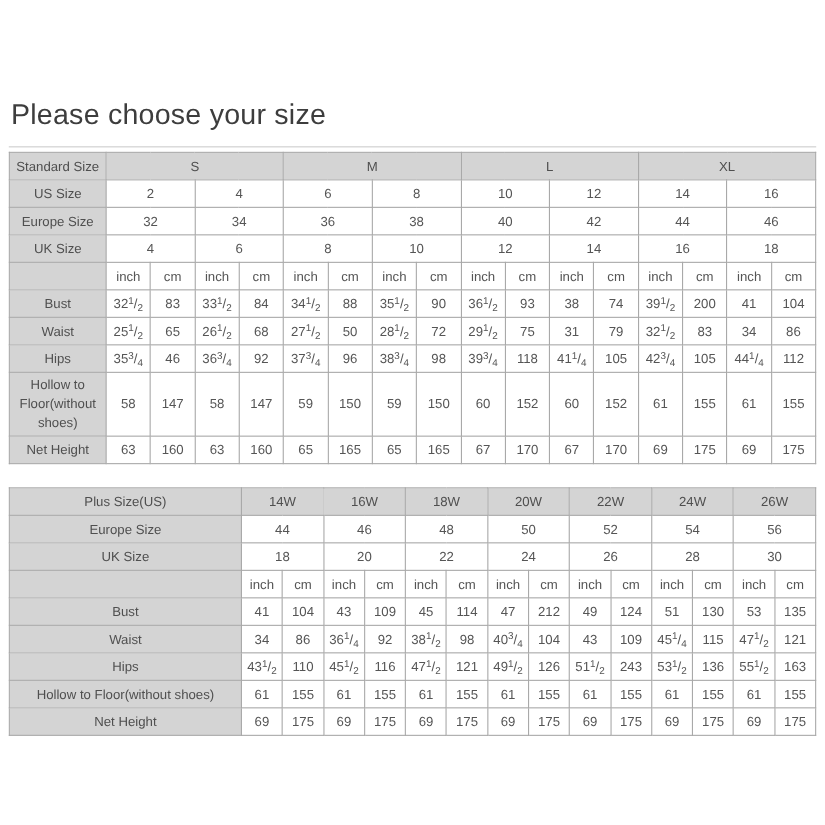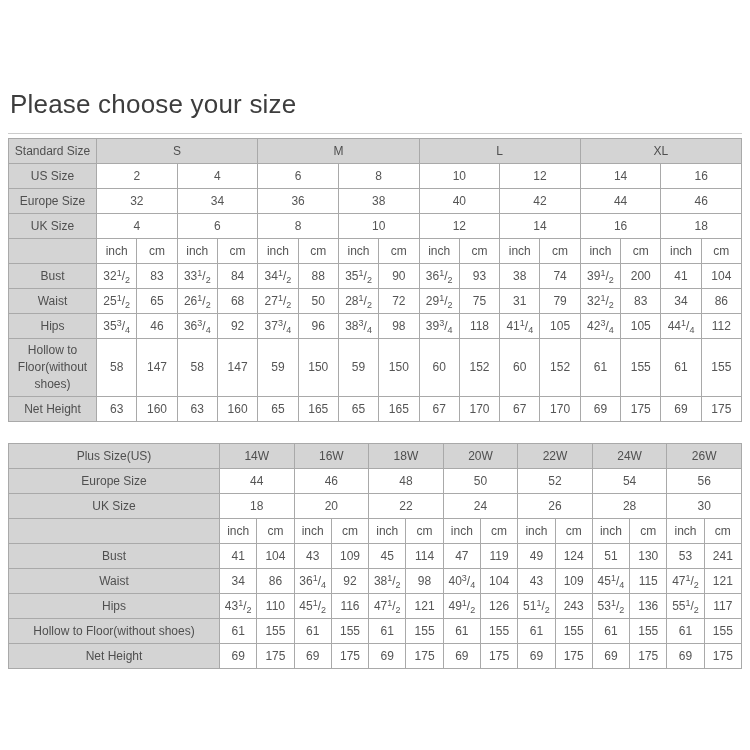--- a/index.html
+++ b/index.html
@@ -289,27 +289,27 @@
       </tr>
       <tr>
         <td class="hd">Bust</td>
         <td>41</td>
         <td>104</td>
         <td>43</td>
         <td>109</td>
         <td>45</td>
         <td>114</td>
         <td>47</td>
-        <td>119</td>
+        <td>212</td>
         <td>49</td>
         <td>124</td>
         <td>51</td>
         <td>130</td>
         <td>53</td>
-        <td>241</td>
+        <td>135</td>
       </tr>
       <tr>
         <td class="hd">Waist</td>
         <td>34</td>
         <td>86</td>
         <td>36<sup>1</sup>/<sub>4</sub></td>
         <td>92</td>
         <td>38<sup>1</sup>/<sub>2</sub></td>
         <td>98</td>
         <td>40<sup>3</sup>/<sub>4</sub></td>
@@ -329,21 +329,21 @@
         <td>116</td>
         <td>47<sup>1</sup>/<sub>2</sub></td>
         <td>121</td>
         <td>49<sup>1</sup>/<sub>2</sub></td>
         <td>126</td>
         <td>51<sup>1</sup>/<sub>2</sub></td>
         <td>243</td>
         <td>53<sup>1</sup>/<sub>2</sub></td>
         <td>136</td>
         <td>55<sup>1</sup>/<sub>2</sub></td>
-        <td>117</td>
+        <td>163</td>
       </tr>
       <tr>
         <td class="hd">Hollow to Floor(without shoes)</td>
         <td>61</td>
         <td>155</td>
         <td>61</td>
         <td>155</td>
         <td>61</td>
         <td>155</td>
         <td>61</td>

